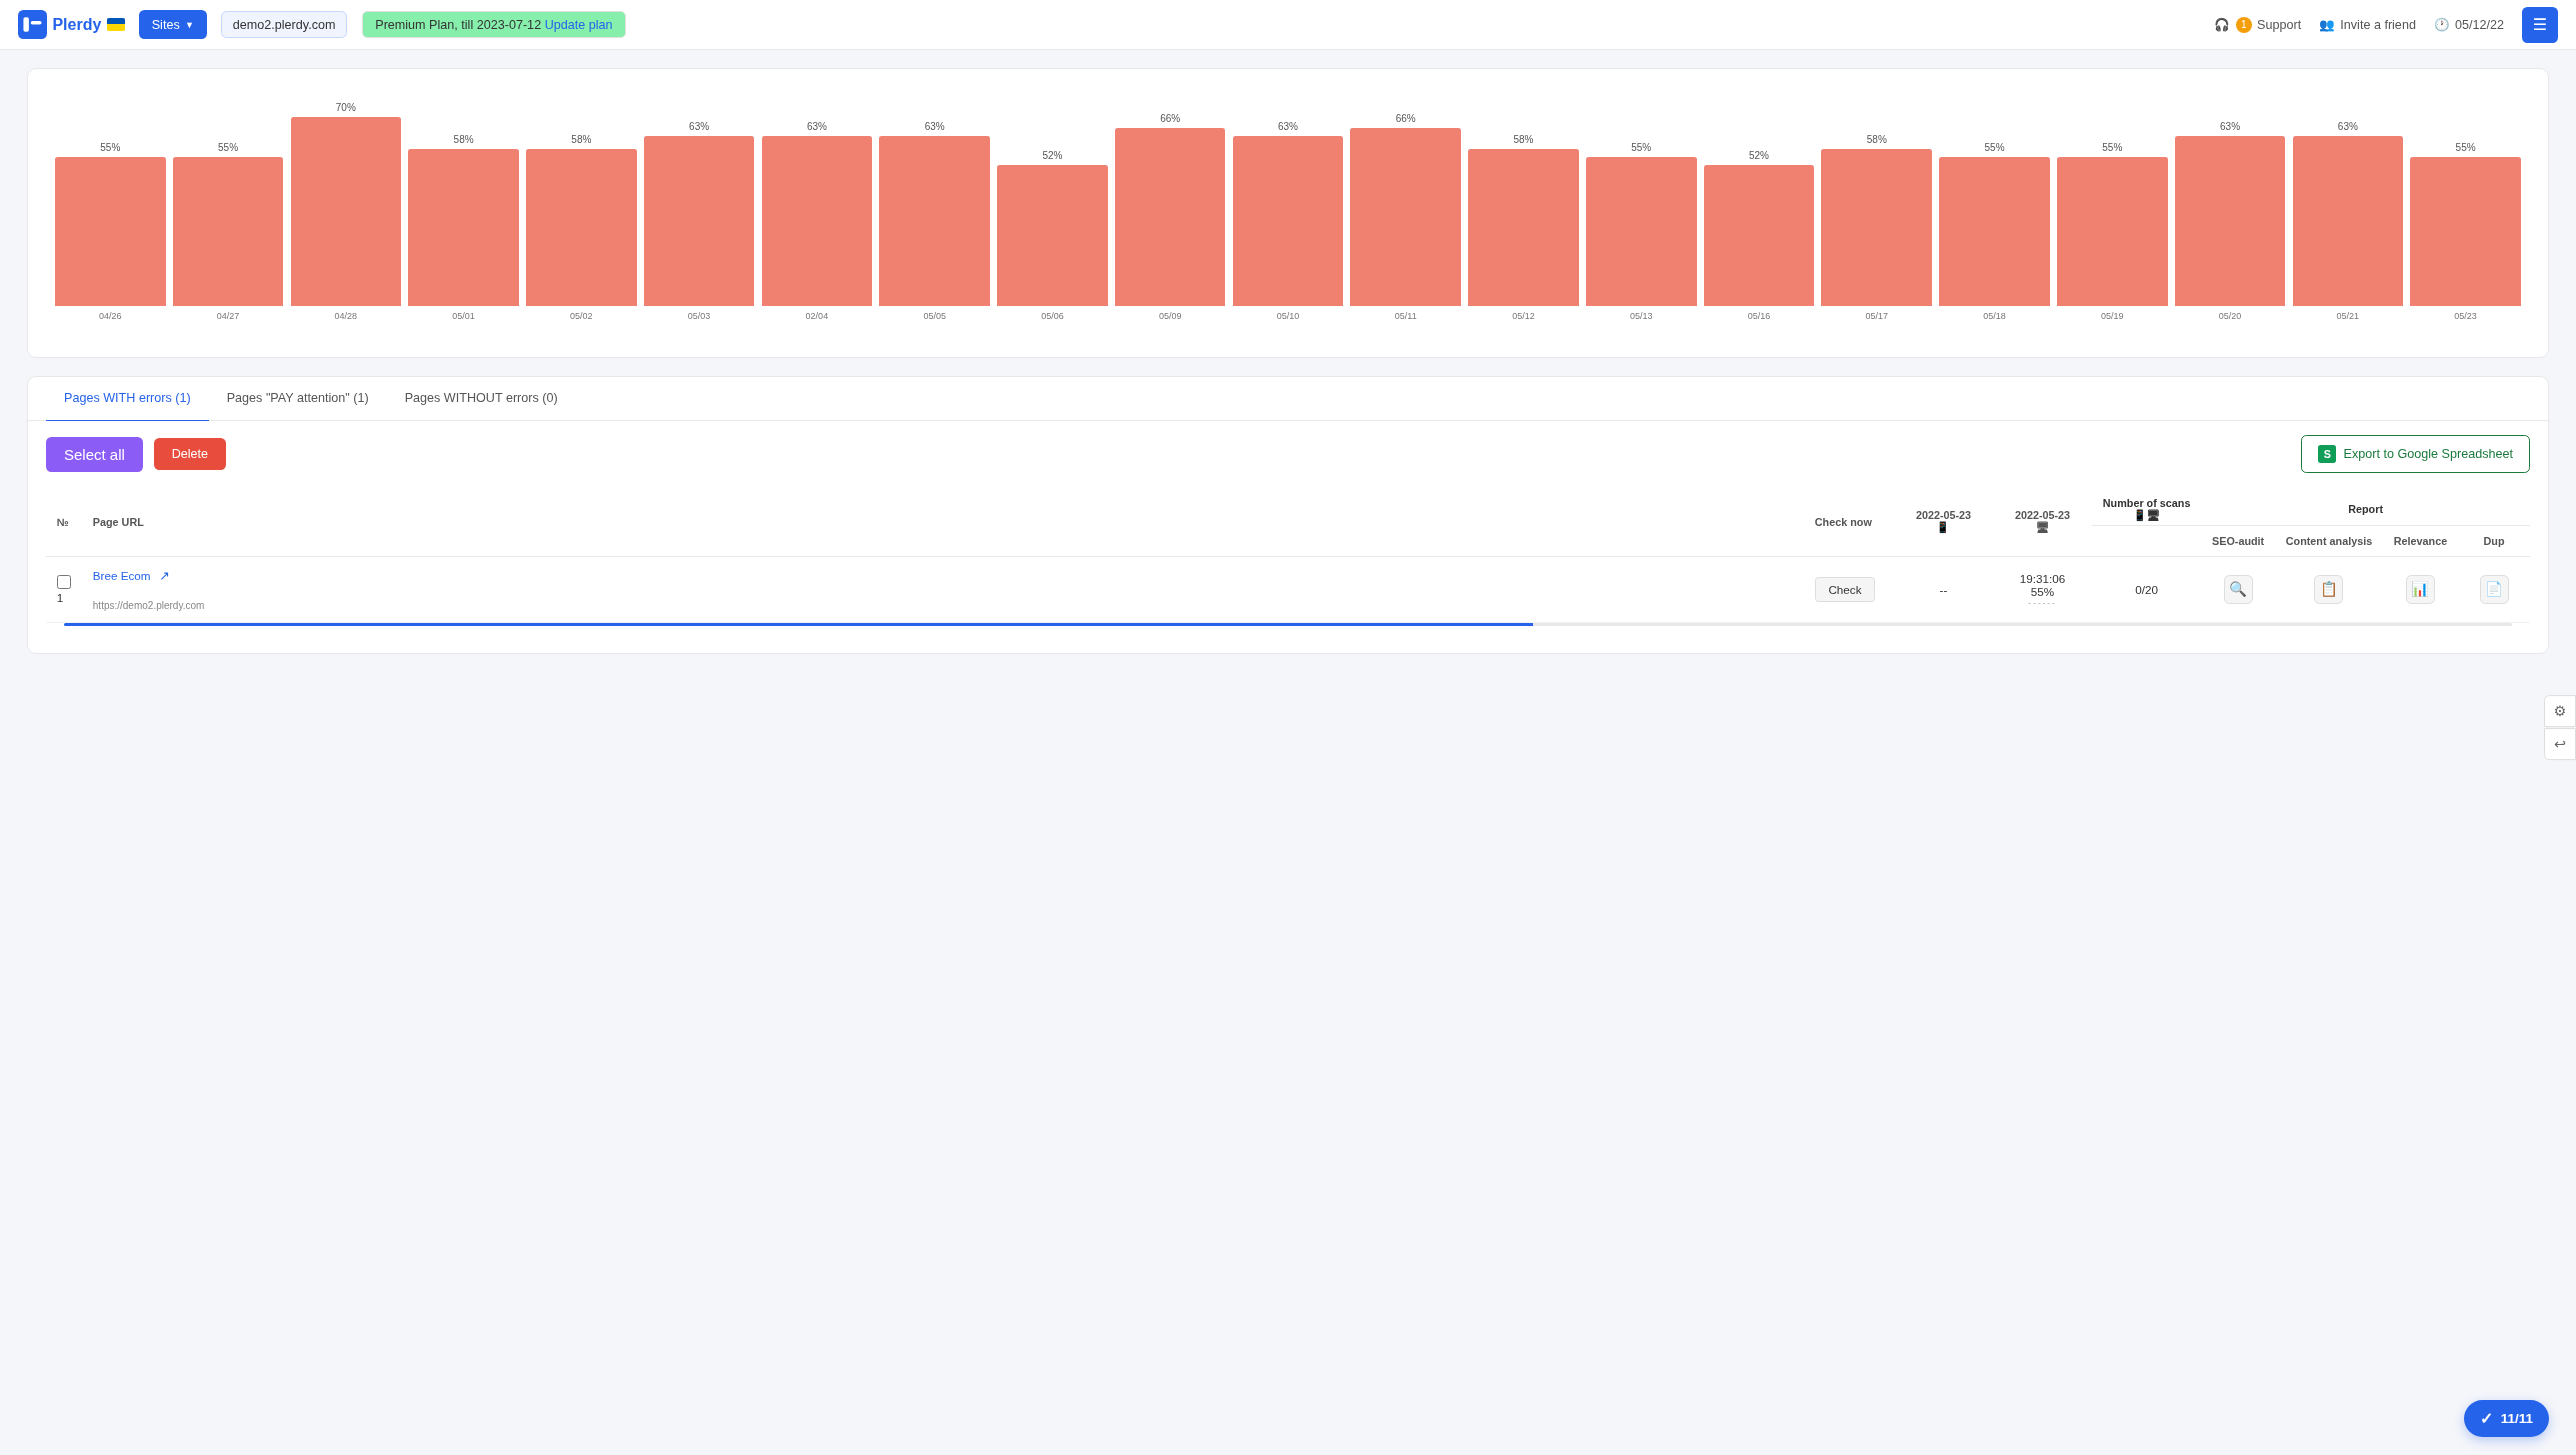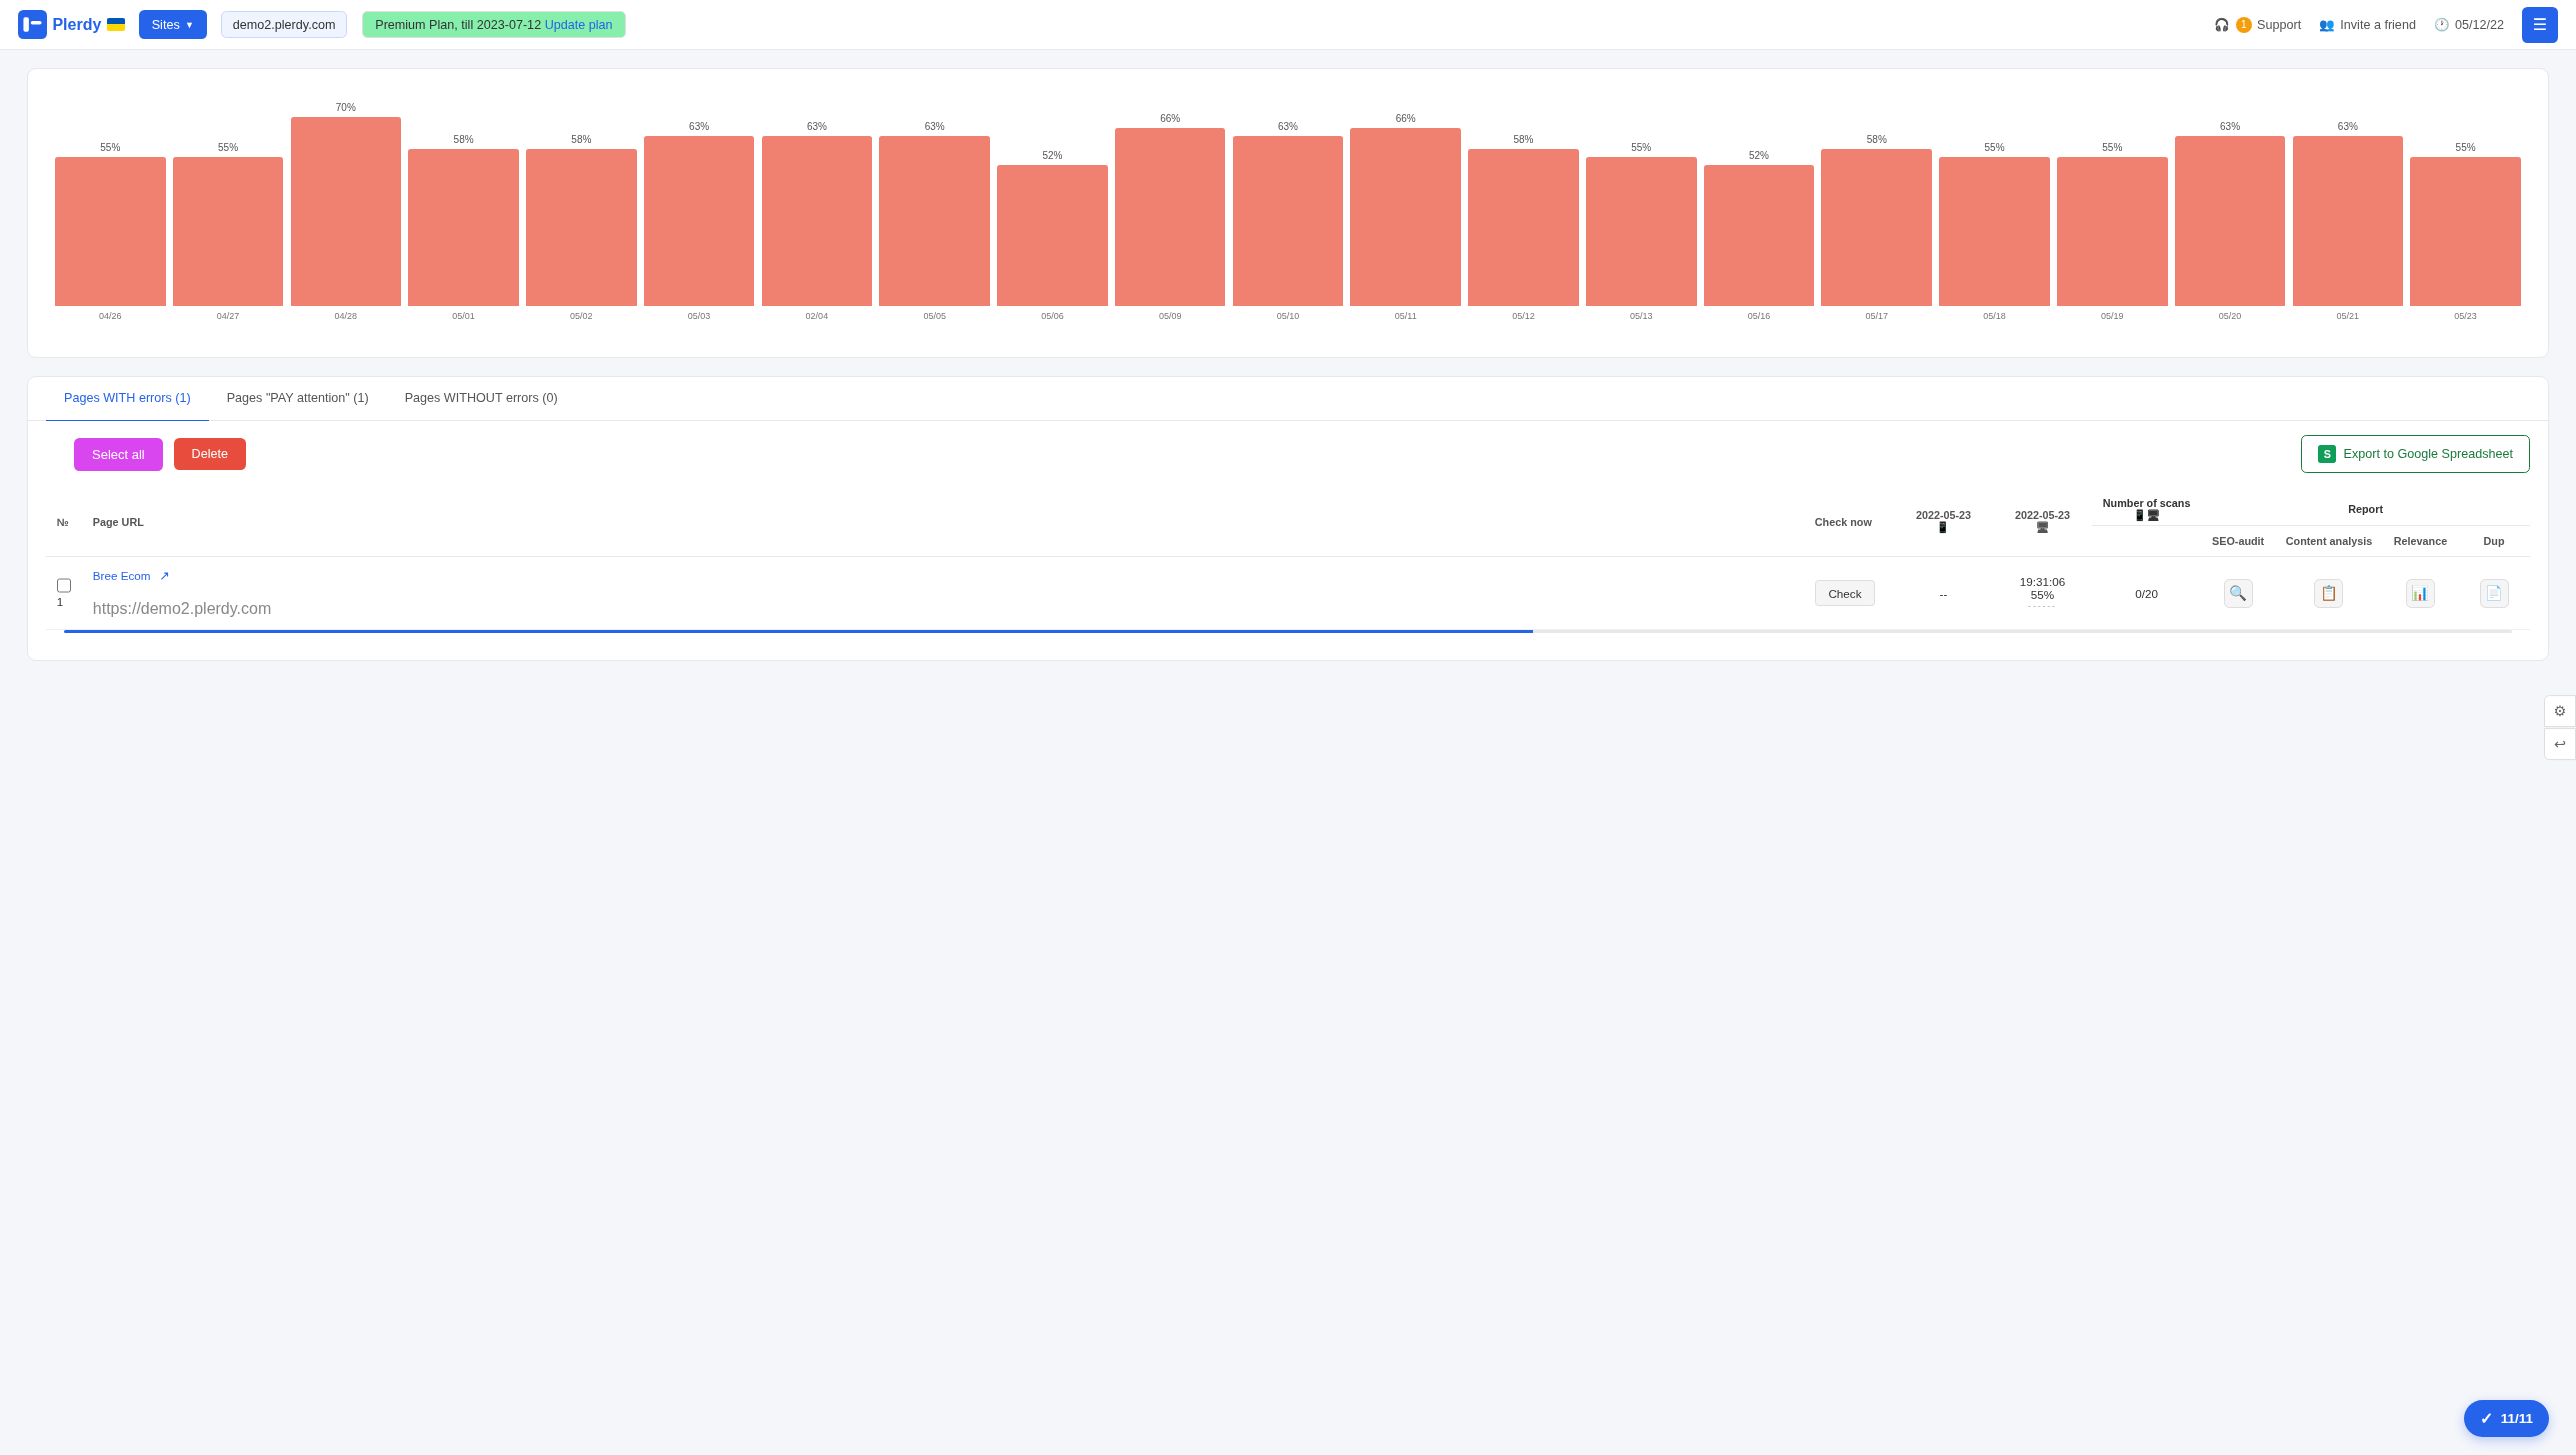--- a/index.html
+++ b/index.html
@@ -73,22 +73,22 @@
       padding: 14.4px 18px; font-size: 12.6px; cursor: pointer; color: #555;
       border-bottom: 1.8px solid transparent; margin-bottom: -0.9px;
     }
     .tab.active { color: #2563eb; border-bottom-color: #2563eb; font-weight: 400; }
 
     
     .toolbar {
       display: flex; align-items: center; gap: 10.8px; padding: 14.4px 18px;
     }
     .btn-select-all {
-      background: #d946ef; color: #fff; border: none; border-radius: 5.4px;
-      padding: 9px 18px; font-size: 13px; cursor: pointer; font-weight: 500; margin-left: 28px;
+      background: #8b5cf6; color: #fff; border: none; border-radius: 5.4px;
+      padding: 9px 18px; font-size: 15px; cursor: pointer; font-weight: 500;
     }
     .btn-delete {
       background: #e74c3c; color: #fff; border: none; border-radius: 5.4px;
       padding: 9px 18px; font-size: 12.6px; cursor: pointer; font-weight: 500;
     }
     .toolbar-right { margin-left: auto; }
     .btn-export {
       background: #fff; color: #1a7a3c; border: 1.8px solid #1a7a3c; border-radius: 5.4px;
       padding: 9px 16px; font-size: 12.6px; cursor: pointer; display: flex; align-items: center; gap: 7.2px;
       font-weight: 500;
@@ -104,21 +104,21 @@
     thead tr { border-bottom: 1.8px solid #e8e8e8; }
     th {
       padding: 9px 10.8px; text-align: left; font-size: 10.8px; color: #555;
       font-weight: 600; white-space: nowrap;
     }
     th.center, td.center { text-align: center; }
     td { padding: 10.8px; font-size: 11.7px; color: #333; vertical-align: middle; border-bottom: 0.9px solid #f0f0f0; }
     .th-group-label { text-align: center; font-size: 10.8px; color: #333; font-weight: 700; padding-bottom: 3.6px; }
 
     .page-link { color: #2563eb; text-decoration: none; font-weight: 400; }
-    .page-url-sub { font-size: 16px; color: #888; margin-top: 17px; }
+    .page-url-sub { font-size: 10px; color: #888; margin-top: 17px; }
     .external-icon { color: #2563eb; font-size: 12.6px; margin-left: 5.4px; cursor: pointer; }
 
     .btn-check {
       background: #f5f5f5; border: 0.9px solid #ddd; border-radius: 3.6px;
       padding: 5.4px 12.6px; font-size: 11.7px; cursor: pointer; color: #333;
     }
 
     .pct-badge {
       display: inline-block; font-size: 11.7px; font-weight: 500; color: #333;
     }

